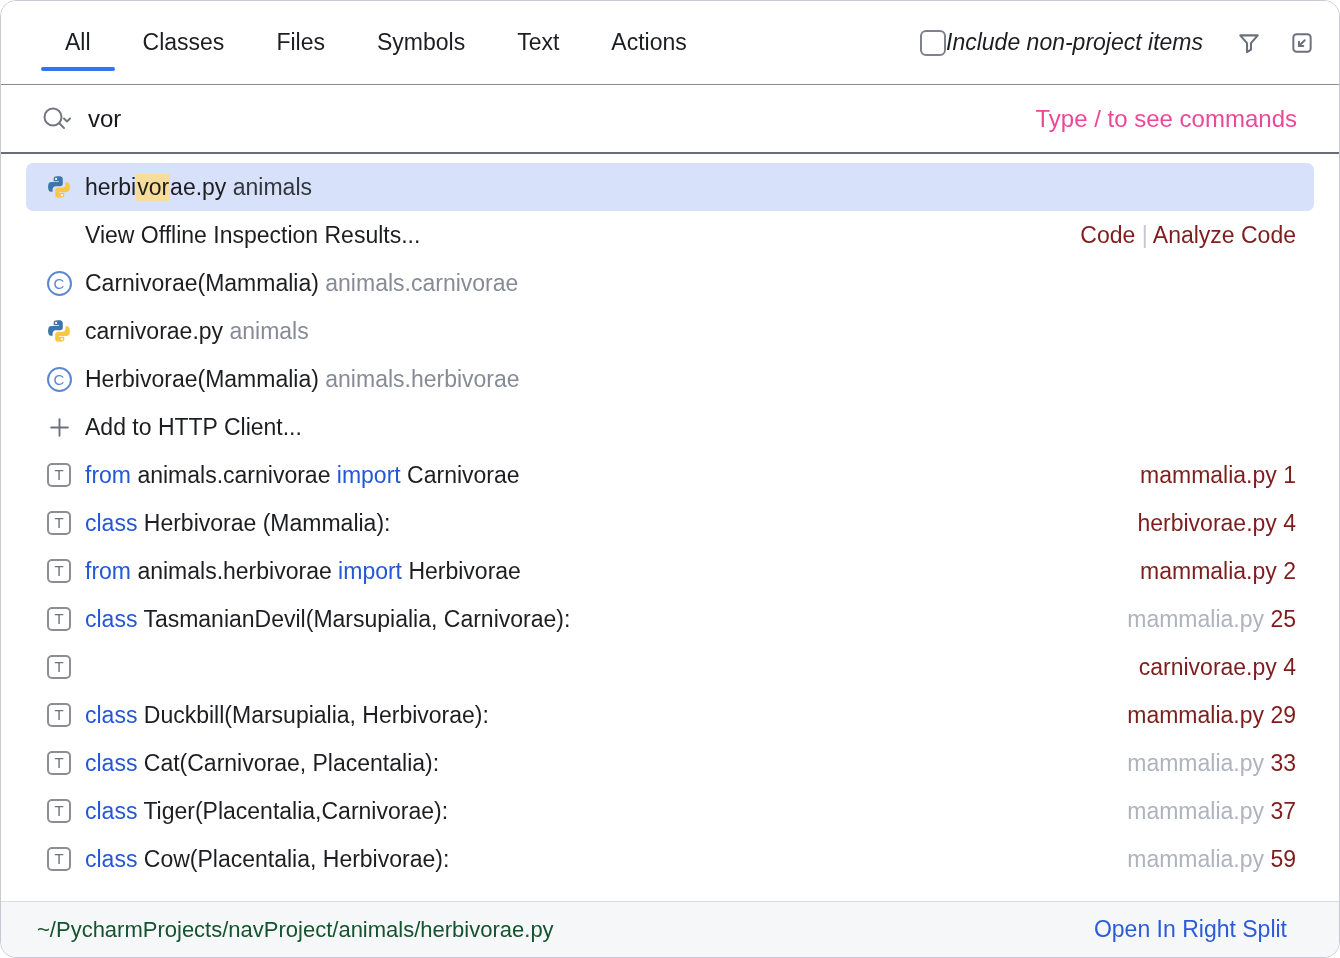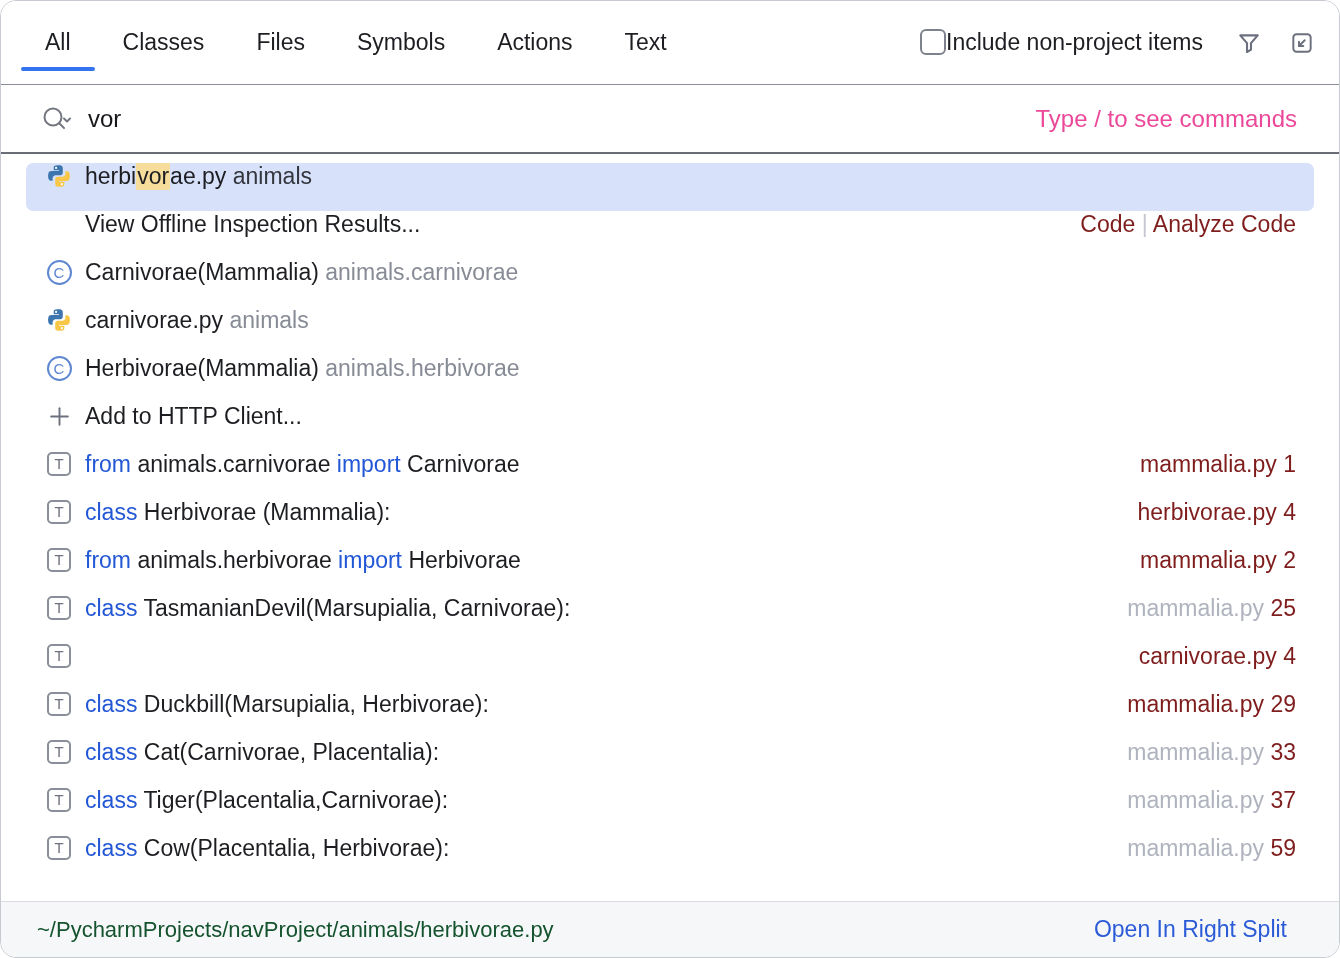--- a/index.html
+++ b/index.html
@@ -19,39 +19,39 @@
     border:1px solid #C8CAD2;
     border-radius:16px;
     overflow:hidden;
     display:flex;flex-direction:column;
   }
 
   
   .tabbar{
     height:84px;flex:none;
     display:flex;align-items:center;
-    padding:0 24px 0 18px;
+    padding:0 24px 0 38px;
     border-bottom:1.5px solid #8B8E96;
     background:#ffffff;
   }
   .tabs{display:flex;height:100%;}
   .tab{
     position:relative;
     padding:0 26px;
     display:flex;align-items:center;
     font-size:23px;color:#1D1E22;
     cursor:default;
   }
   .tab.active::after{
     content:"";position:absolute;left:2px;right:2px;bottom:13px;height:4px;
     background:var(--accent);border-radius:2px;
   }
   .include{
-    margin-left:auto;display:flex;
-    font-size:23px;color:#1D1E22;
+    margin-left:auto;display:flex;align-items:center;
+    font-size:23px;color:#1D1E22;font-style:italic;
   }
   .checkbox{
     width:26px;height:26px;flex:none;
     border:2px solid #7E828C;border-radius:6px;background:#fff;
   }
   .iconbtn{display:flex;align-items:center;justify-content:center;flex:none;}
   .iconbtn.filter{margin-left:32px;}
   .iconbtn.openin{margin-left:26px;}
 
   
@@ -63,21 +63,21 @@
   }
   .query{font-size:24px;color:#17181B;margin-left:15px;}
   .hint{margin-left:auto;font-size:24px;color:#ec4899;}
 
   
   .results{flex:1 1 auto;padding-top:9px;overflow:hidden;}
   .row{
     height:48px;
     margin:0 25px;
     padding:0 18px 0 20px;
-    display:flex;align-items:flex-start;
+    display:flex;align-items:center;
     border-radius:7px;
     font-size:23px;
   }
   .row.selected{background:var(--selection);}
   .row .icon{
     width:26px;height:26px;flex:none;
     margin-right:13px;
     display:flex;align-items:center;justify-content:center;
   }
   .row .text{white-space:pre;overflow:hidden;}
@@ -120,22 +120,22 @@
 <body>
 
 <div class="dialog">
 
   <div class="tabbar">
     <div class="tabs" id="tabs">
         <div class="tab active">All</div>
         <div class="tab">Classes</div>
         <div class="tab">Files</div>
         <div class="tab">Symbols</div>
+        <div class="tab">Text</div>
         <div class="tab">Actions</div>
-        <div class="tab">Text</div>
       </div>
 
     <label class="include">
       <span class="checkbox"></span>
       <span>Include non-project items</span>
     </label>
 
     <span class="iconbtn filter">
       <svg width="28" height="28" viewBox="0 0 24 24" fill="none" stroke="#6C707E" stroke-width="1.8" stroke-linejoin="round" stroke-linecap="round">
         <path d="M4.5 5.5h15l-5.8 6.6v5.6l-3.4 2v-7.6z"></path>

